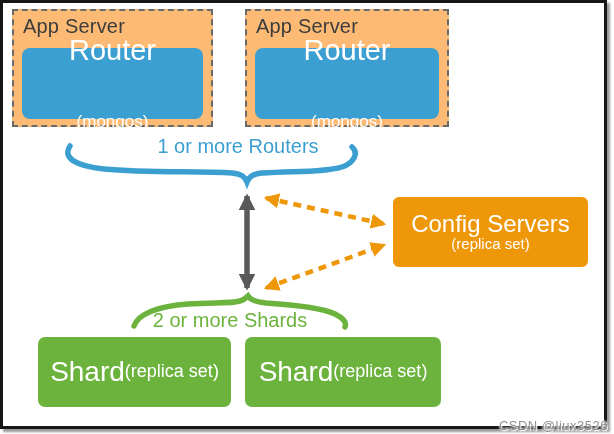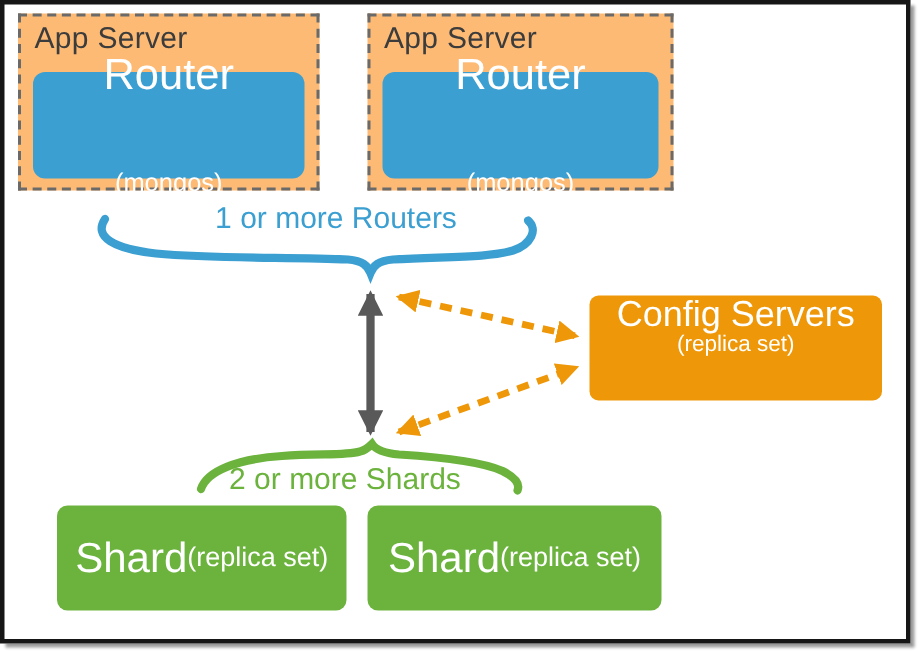--- a/index.html
+++ b/index.html
@@ -37,27 +37,27 @@
     display:flex;flex-direction:column;align-items:center;justify-content:center;
     color:#fff;text-align:center;gap:48px;
   }
   .node-title{font-size:29px;line-height:1.05;}
   .node-sub{font-size:17px;line-height:1.1;}
 
   .annotation{
     position:absolute;text-align:center;white-space:nowrap;
     font-size:20px;
   }
-  .annotation.routers{left:124px;top:135px;width:200px;color:var(--blue);}
+  .annotation.routers{left:138px;top:135px;width:200px;color:var(--blue);}
   .annotation.shards{left:130px;top:309px;width:200px;color:var(--green);}
 
   .config-box{
     position:absolute;left:393px;top:197px;width:195px;height:70px;
     background:var(--orange);border-radius:6px;
-    display:flex;flex-direction:column;align-items:center;justify-content:flex-start;
+    display:flex;flex-direction:column;align-items:center;justify-content:center;
     color:#fff;text-align:center;
   }
   .config-box .node-title{font-size:24px;}
   .config-box .node-sub{font-size:15px;}
 
   .shard-box{
     position:absolute;top:337px;height:70px;
     background:var(--green);border-radius:7px;
     display:flex;flex-direction:row;align-items:center;justify-content:center;
     color:#fff;text-align:center;
@@ -139,13 +139,14 @@
 
   <div class="shard-box one">
     <div class="node-title">Shard</div>
     <div class="node-sub">(replica set)</div>
   </div>
   <div class="shard-box two">
     <div class="node-title">Shard</div>
     <div class="node-sub">(replica set)</div>
   </div>
 
+  <div class="watermark">CSDN @liux3526</div>
 </div>
 
 </body></html>

